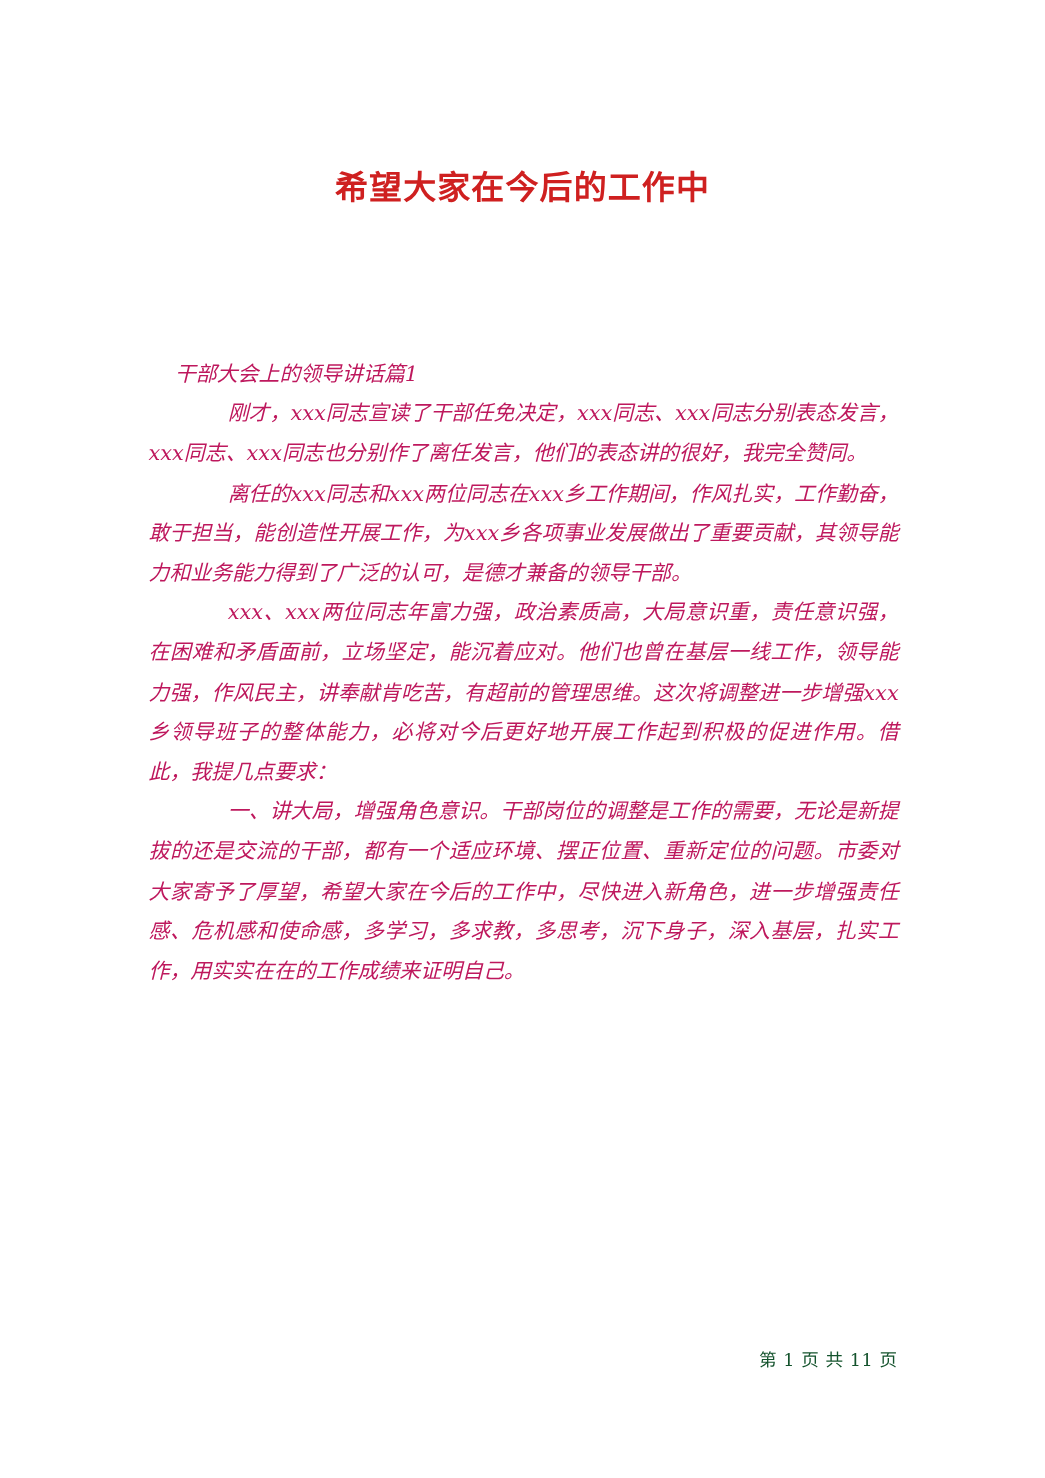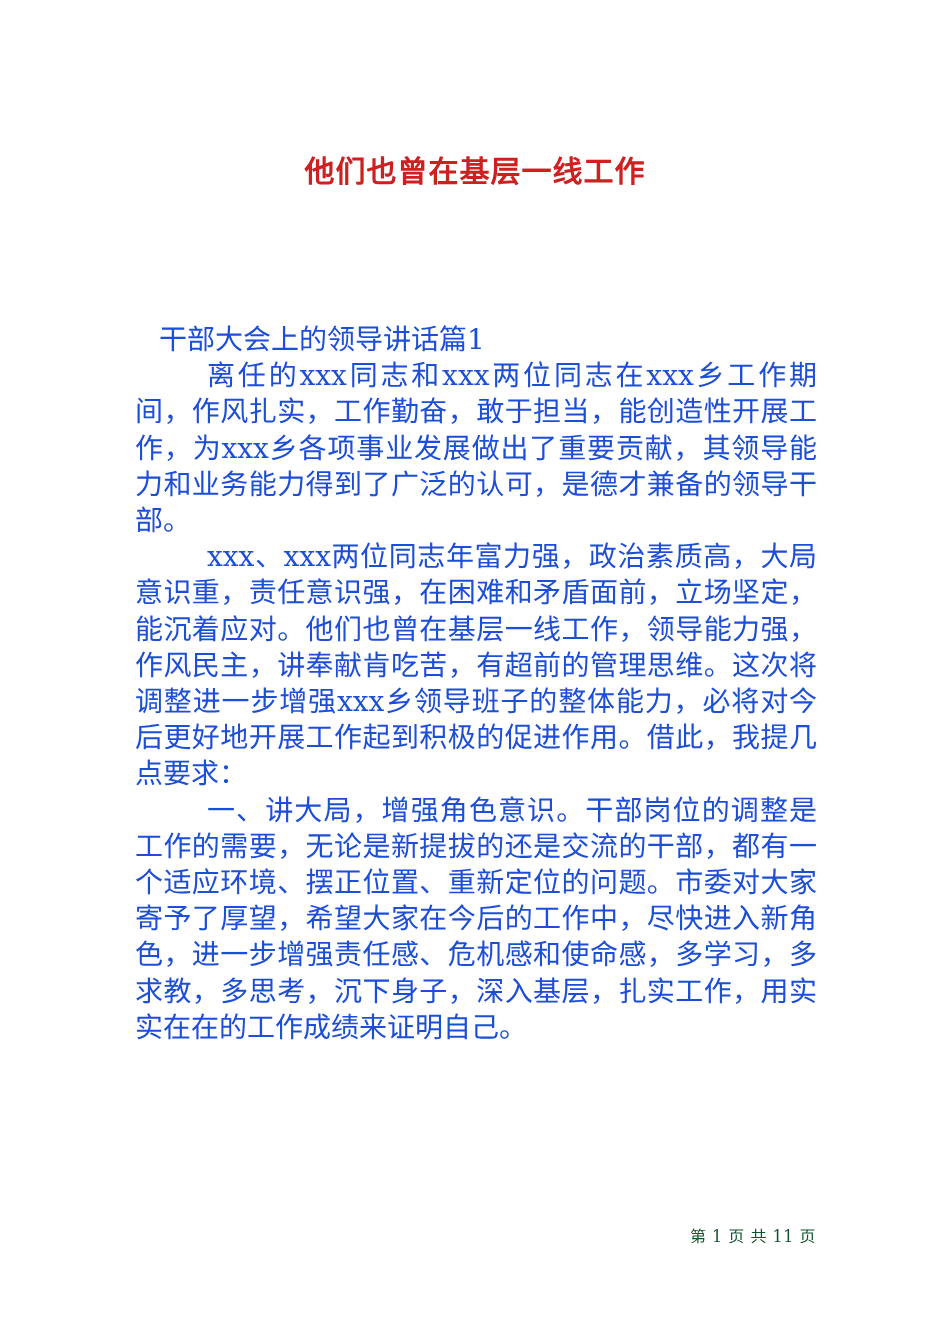--- a/index.html
+++ b/index.html
@@ -35,25 +35,26 @@
     color: #cf2020;
     white-space: nowrap;
   }
 
   
   .body-block {
     position: absolute;
     left: 135px;
     top: 322px;
     width: 682px;
-    font-size: 28px;
+    font-size: 19px;
     line-height: 36.2px;
-    color: #1d4ed8;
+    color: #be185d;
     text-align: justify;
     text-justify: inter-ideograph;
+    font-style: italic;
   }
 
   .para {
     margin: 0;
     padding: 0;
     text-indent: 0;
   }
 
   
   .para.indent-1 {
@@ -75,24 +76,25 @@
     color: #14532d;
     letter-spacing: 0.5px;
     white-space: nowrap;
   }
 </style>
 </head>
 <body>
 
 <div class="page">
 
-  <h1 class="doc-title">他们也曾在基层一线工作</h1>
+  <h1 class="doc-title">希望大家在今后的工作中</h1>
 
   <div class="body-block">
     <p class="para indent-1">干部大会上的领导讲话篇1</p>
+    <p class="para indent-2">刚才，xxx同志宣读了干部任免决定，xxx同志、xxx同志分别表态发言，xxx同志、xxx同志也分别作了离任发言，他们的表态讲的很好，我完全赞同。</p>
     <p class="para indent-2">离任的xxx同志和xxx两位同志在xxx乡工作期间，作风扎实，工作勤奋，敢于担当，能创造性开展工作，为xxx乡各项事业发展做出了重要贡献，其领导能力和业务能力得到了广泛的认可，是德才兼备的领导干部。</p>
     <p class="para indent-2">xxx、xxx两位同志年富力强，政治素质高，大局意识重，责任意识强，在困难和矛盾面前，立场坚定，能沉着应对。他们也曾在基层一线工作，领导能力强，作风民主，讲奉献肯吃苦，有超前的管理思维。这次将调整进一步增强xxx乡领导班子的整体能力，必将对今后更好地开展工作起到积极的促进作用。借此，我提几点要求：</p>
     <p class="para indent-2">一、讲大局，增强角色意识。干部岗位的调整是工作的需要，无论是新提拔的还是交流的干部，都有一个适应环境、摆正位置、重新定位的问题。市委对大家寄予了厚望，希望大家在今后的工作中，尽快进入新角色，进一步增强责任感、危机感和使命感，多学习，多求教，多思考，沉下身子，深入基层，扎实工作，用实实在在的工作成绩来证明自己。</p>
   </div>
 
   <div class="footer">第 1 页 共 11 页</div>
 
 </div>
 
 </body></html>

